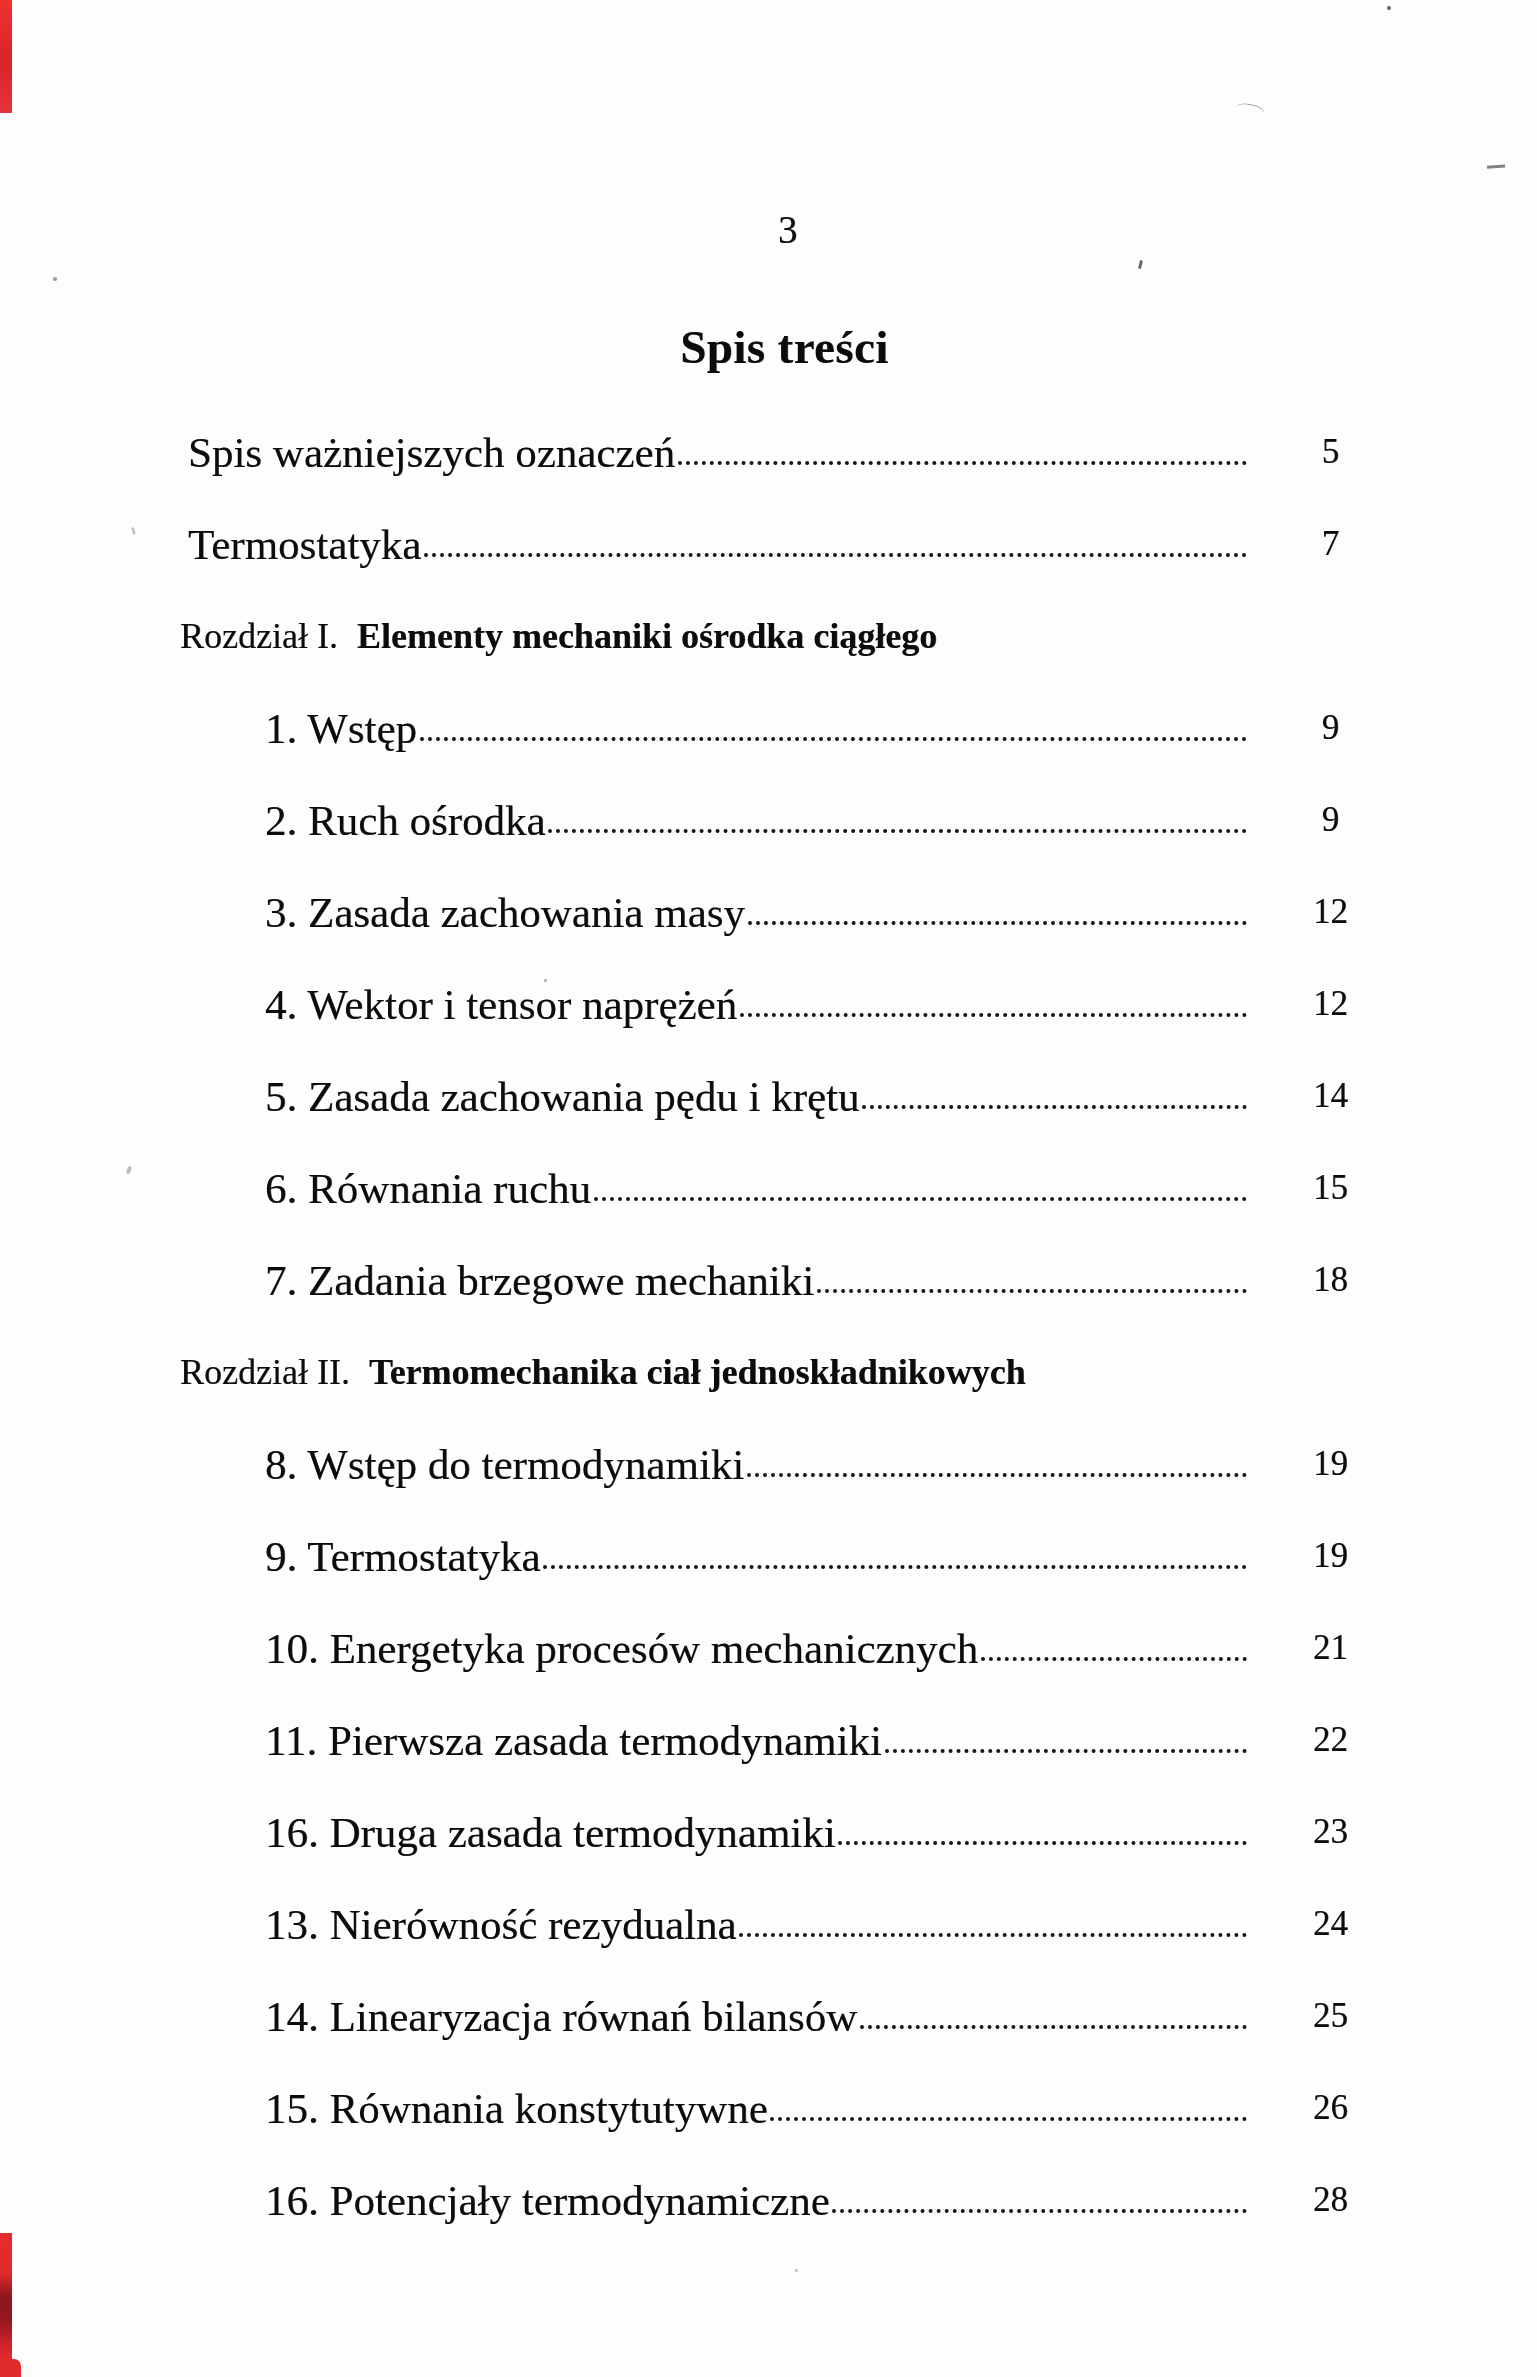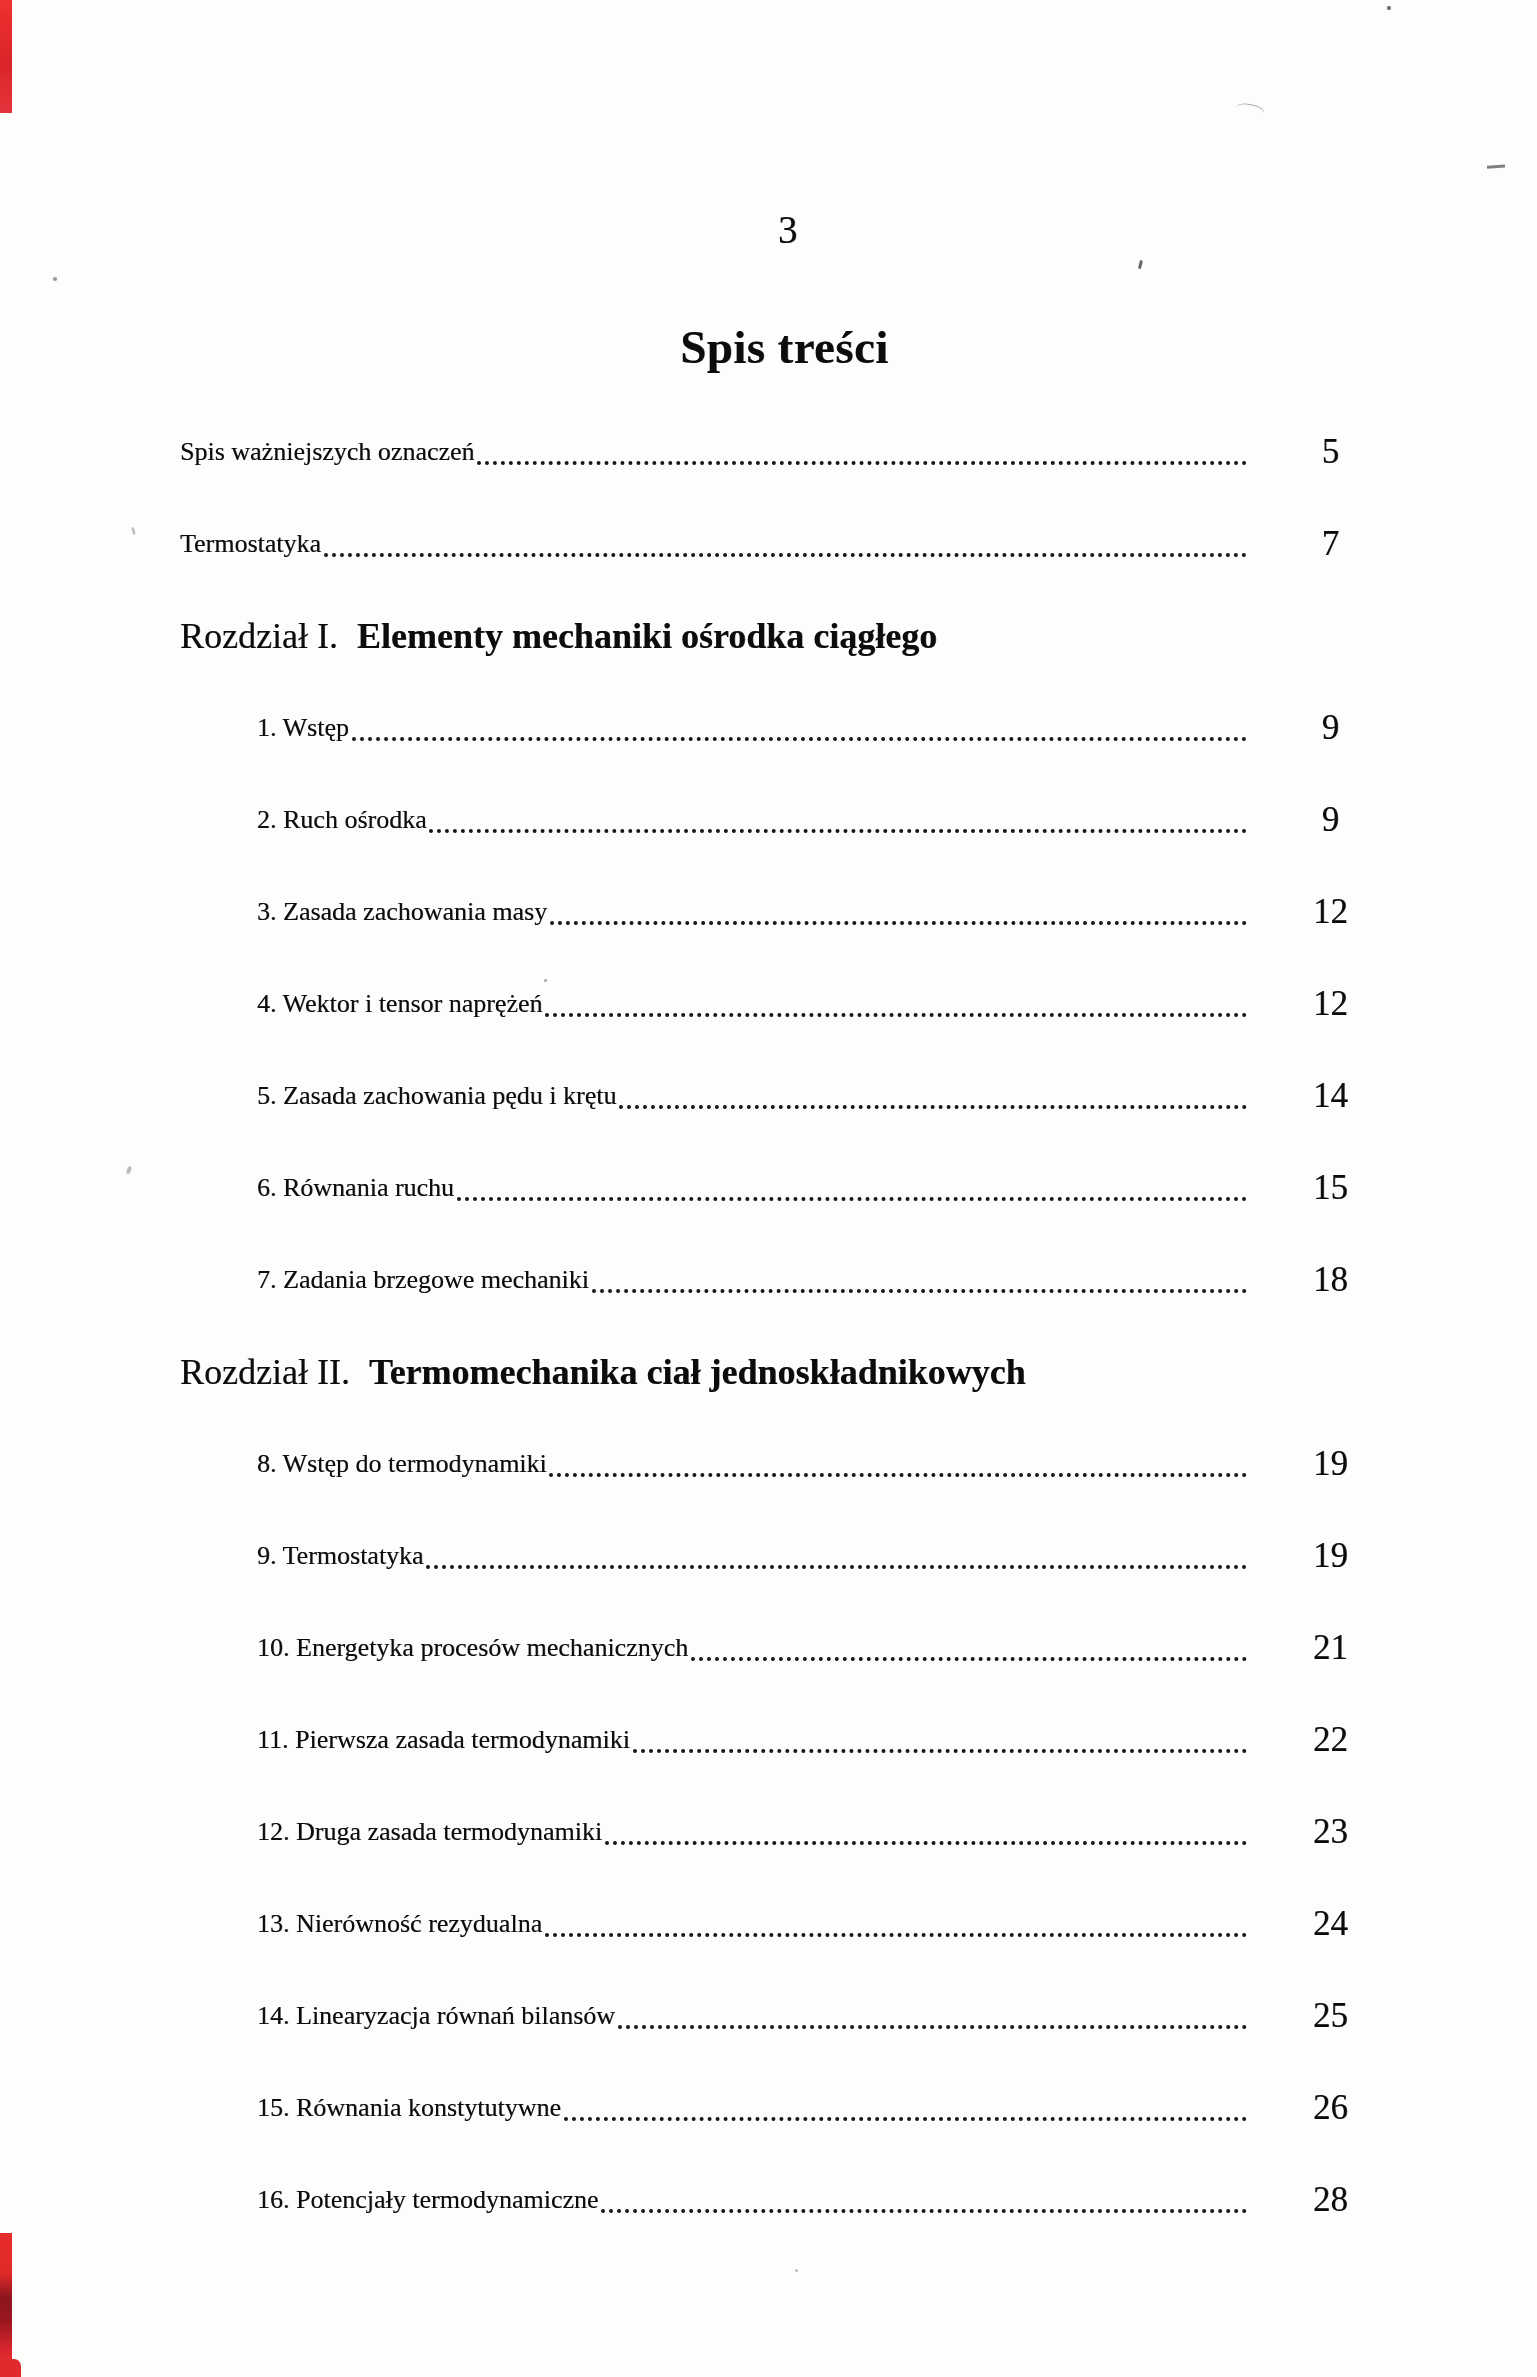--- a/index.html
+++ b/index.html
@@ -16,21 +16,21 @@
   }
   .title {
     position:absolute; top:320px; left:0; width:100%; margin:0;
     text-align:center; font-size:47px; font-weight:700;
     transform:translateX(16px); letter-spacing:0.4px;
   }
   .toc { position:absolute; top:406px; left:0; right:0; padding-right:167px; }
   .row { height:92px; display:flex; align-items:center; }
   .row.top, .row.chapter { padding-left:180px; }
   .row.item { padding-left:257px;align-items:center; }
-  .lbl { font-size:26px; white-space:nowrap; flex:0 0 auto; }
+  .lbl { font-size:43px; white-space:nowrap; flex:0 0 auto;margin-left:8px; }
   .leader {
     flex:1 1 auto; align-self:center; height:0;
     border-bottom:4.4px dotted #161616;
     position:relative; top:11.4px; margin-left:2.6px;
     min-width:35px;
   }
   .pg { flex:0 0 auto; width:79px; margin-left:44px; text-align:center; font-size:35px; }
   .ch-prefix { font-size:36px; white-space:nowrap; }
   .ch-title { font-size:36px; font-weight:700; white-space:nowrap; margin-left:19px; }
 
@@ -174,21 +174,21 @@
       <span class="pg">21</span>
     </div>
 
     <div class="row item">
       <span class="lbl">11. Pierwsza zasada termodynamiki</span>
       <span class="leader"></span>
       <span class="pg">22</span>
     </div>
 
     <div class="row item">
-      <span class="lbl">12. Druga zasada termodynamiki</span>
+      <span class="lbl">16. Druga zasada termodynamiki</span>
       <span class="leader"></span>
       <span class="pg">23</span>
     </div>
 
     <div class="row item">
       <span class="lbl">13. Nierówność rezydualna</span>
       <span class="leader"></span>
       <span class="pg">24</span>
     </div>
 

